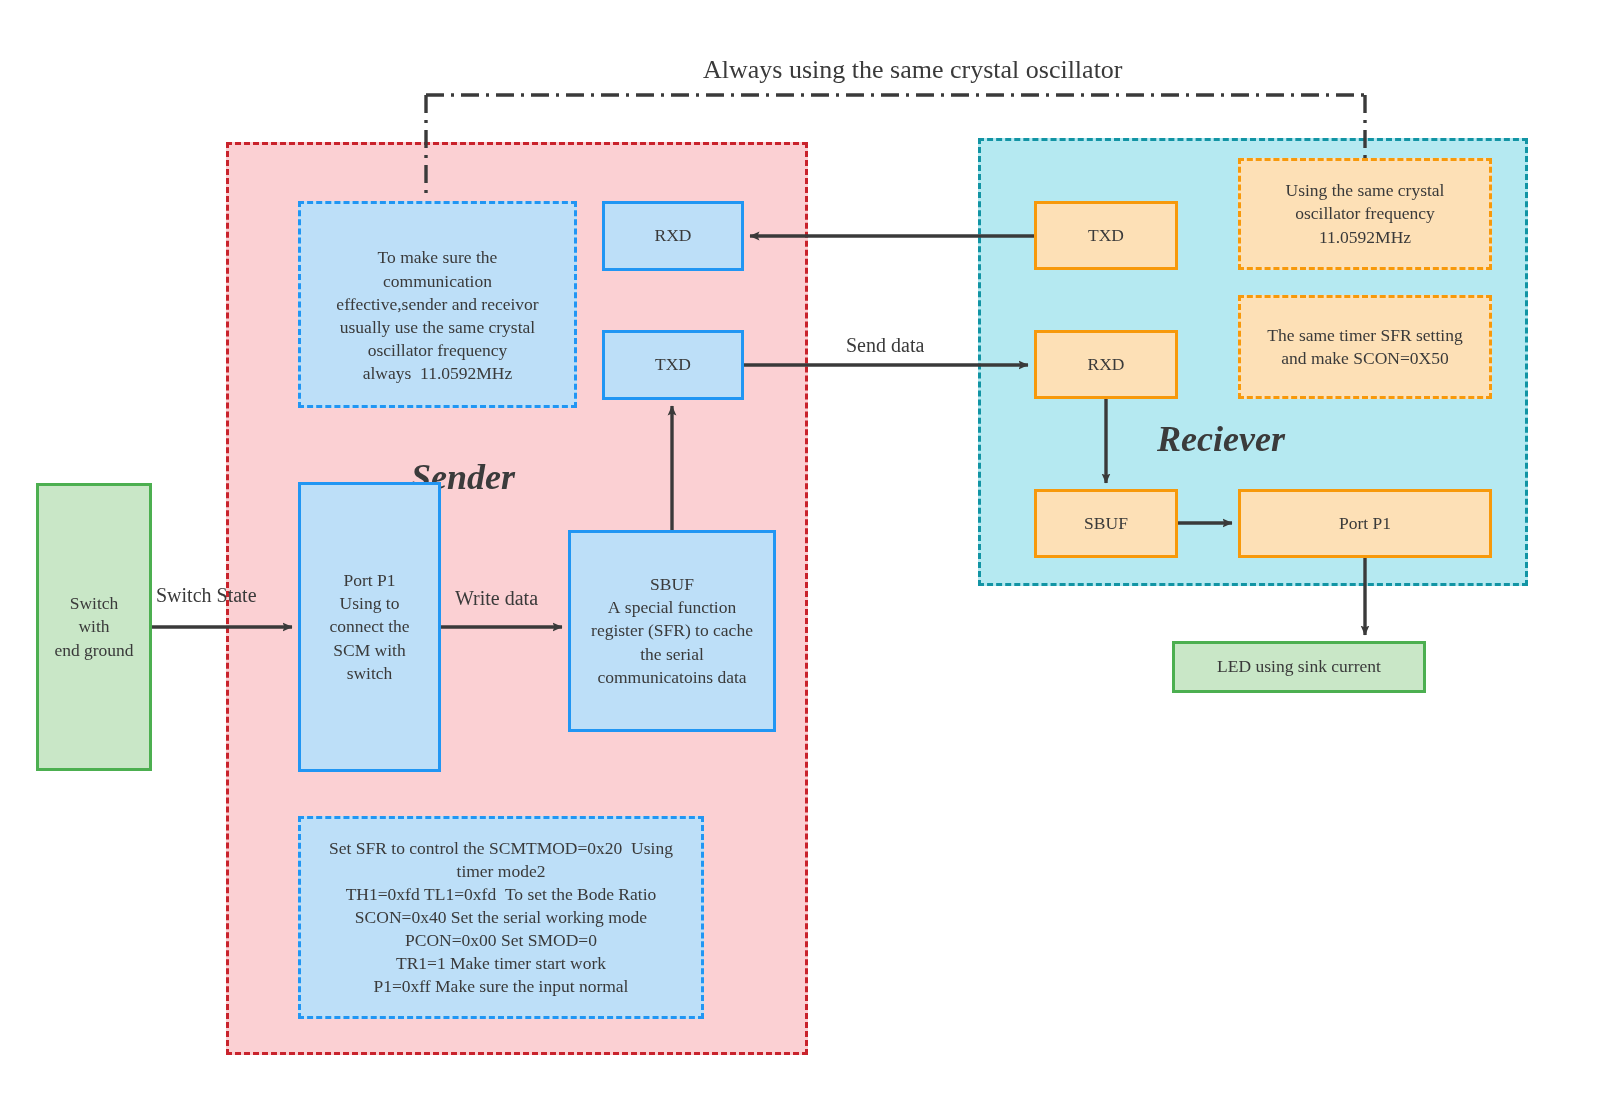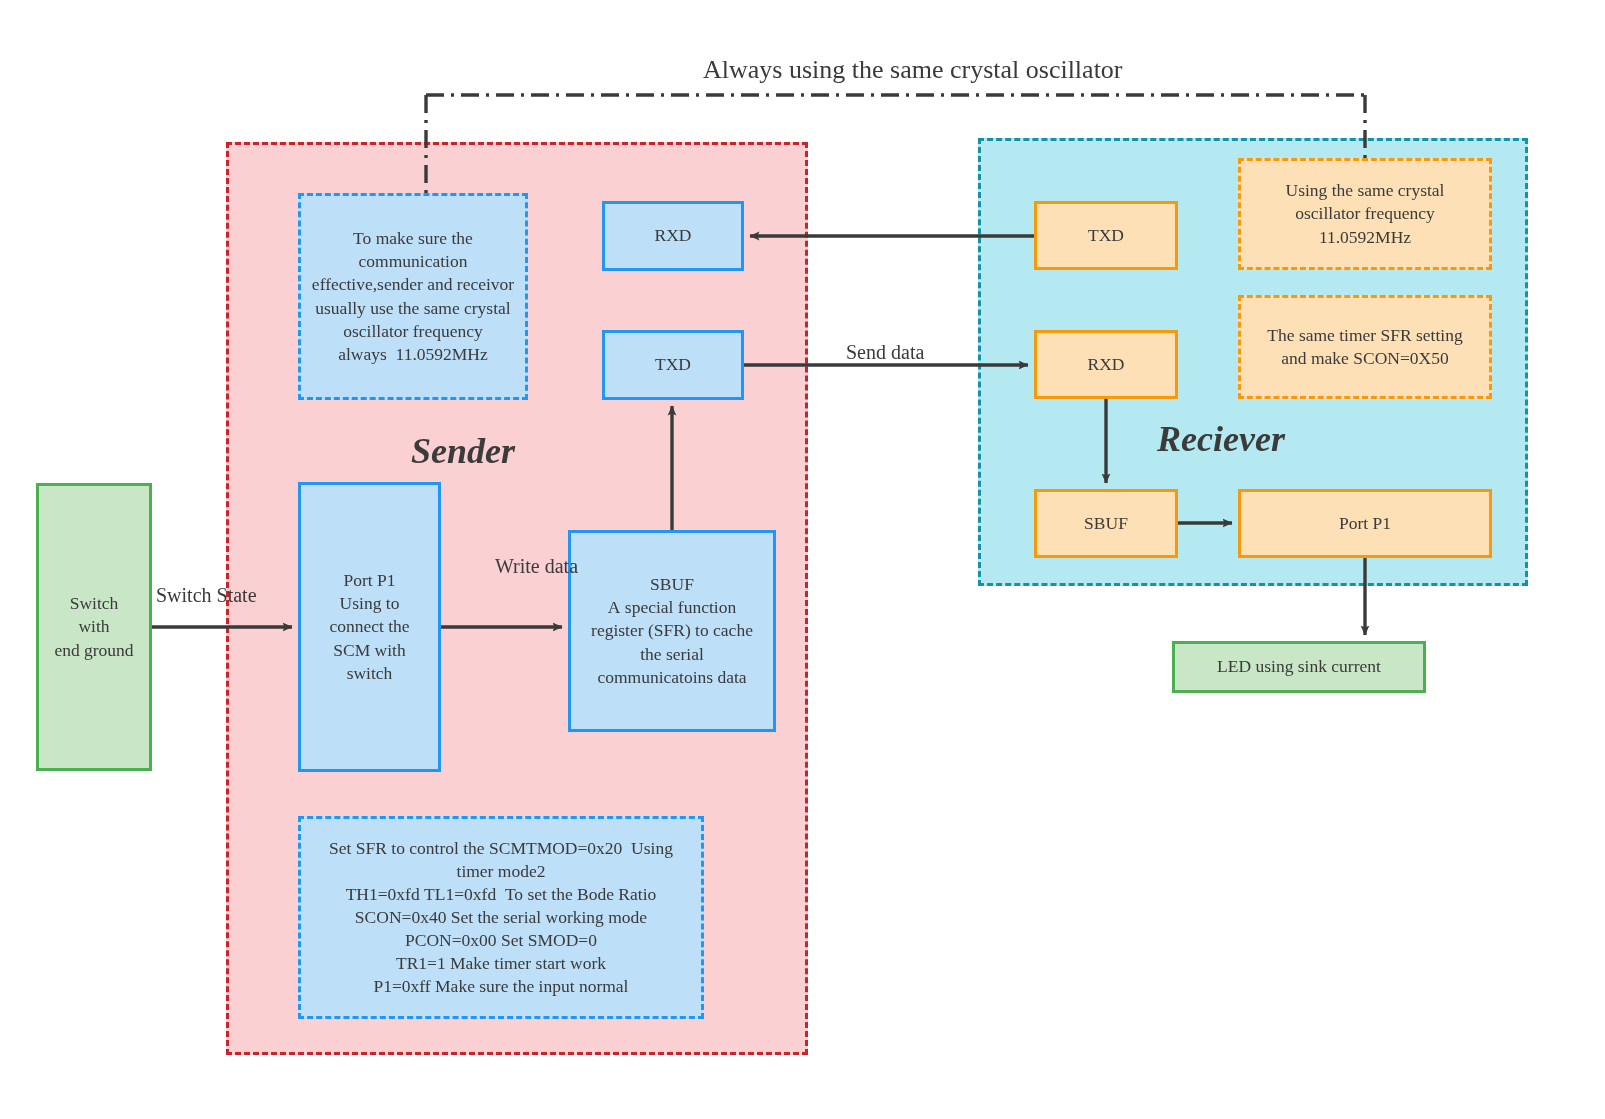--- a/index.html
+++ b/index.html
@@ -4,55 +4,55 @@
 <style>
   html,body{margin:0;padding:0;background:#fff;}
   body{width:1605px;height:1119px;font-family:"Liberation Serif",serif;color:#333;}
   #stage{position:relative;width:1605px;height:1119px;overflow:hidden;background:#ffffff;}
 
   .region{position:absolute;box-sizing:border-box;}
   .region-sender{left:226px;top:142px;width:582px;height:913px;background:#fbd0d3;border:3px dashed #c9232c;}
   .region-receiver{left:978px;top:138px;width:550px;height:448px;background:#b5e9f1;border:3px dashed #1294a4;}
 
   .region-title{position:absolute;font-family:"Liberation Serif",serif;font-weight:bold;font-style:italic;font-size:36px;color:#3b3b3b;white-space:nowrap;}
-  .title-sender{left:411px;top:430px;text-align:right;}
+  .title-sender{left:411px;top:456px;text-align:right;}
   .title-receiver{left:1157px;top:418px;font-style:italic;}
 
   .node{position:absolute;box-sizing:border-box;display:flex;align-items:center;justify-content:center;text-align:center;font-size:17.5px;line-height:1.32;color:#3a3a3a;padding:20px 8px;}
 
   .n-blue{background:#bddff8;border:3px solid #2196f3;}
   .n-blue-dash{background:#bddff8;border:3px dashed #2196f3;}
   .n-orange{background:#fde0b6;border:3px solid #f7990b;}
   .n-orange-dash{background:#fde0b6;border:3px dashed #f7990b;}
   .n-green{background:#c9e7c7;border:3px solid #4caf50;}
 
   
-  .b-note-top{left:298px;top:193px;width:230px;height:207px;}
+  .b-note-top{left:298px;top:201px;width:279px;height:207px;align-items:flex-end;}
   .b-rxd{left:602px;top:201px;width:142px;height:70px;}
   .b-txd{left:602px;top:330px;width:142px;height:70px;}
   .b-portp1{left:298px;top:482px;width:143px;height:290px;}
   .b-sbuf{left:568px;top:530px;width:208px;height:202px;}
   .b-note-bottom{left:298px;top:816px;width:406px;height:203px;}
 
   
   .o-txd{left:1034px;top:201px;width:144px;height:69px;}
   .o-rxd{left:1034px;top:330px;width:144px;height:69px;}
   .o-sbuf{left:1034px;top:489px;width:144px;height:69px;}
   .o-portp1{left:1238px;top:489px;width:254px;height:69px;}
   .o-note1{left:1238px;top:158px;width:254px;height:112px;}
   .o-note2{left:1238px;top:295px;width:254px;height:104px;}
 
   
   .g-switch{left:36px;top:483px;width:116px;height:288px;}
   .g-led{left:1172px;top:641px;width:254px;height:52px;}
 
   .edge-label{position:absolute;font-size:20px;color:#3a3a3a;white-space:nowrap;}
   .lbl-switch-state{left:156px;top:584px;}
-  .lbl-write-data{left:455px;top:555px;margin-left:40px;}
-  .lbl-send-data{left:846px;top:341px;}
+  .lbl-write-data{left:455px;top:587px;}
+  .lbl-send-data{left:846px;top:334px;}
   .lbl-crystal{left:703px;top:55px;font-size:26px;}
 
   svg.overlay{position:absolute;left:0;top:0;width:1605px;height:1119px;pointer-events:none;}
 </style>
 </head>
 <body>
 
 <div id="stage">
 
   <div class="region region-sender"></div>

